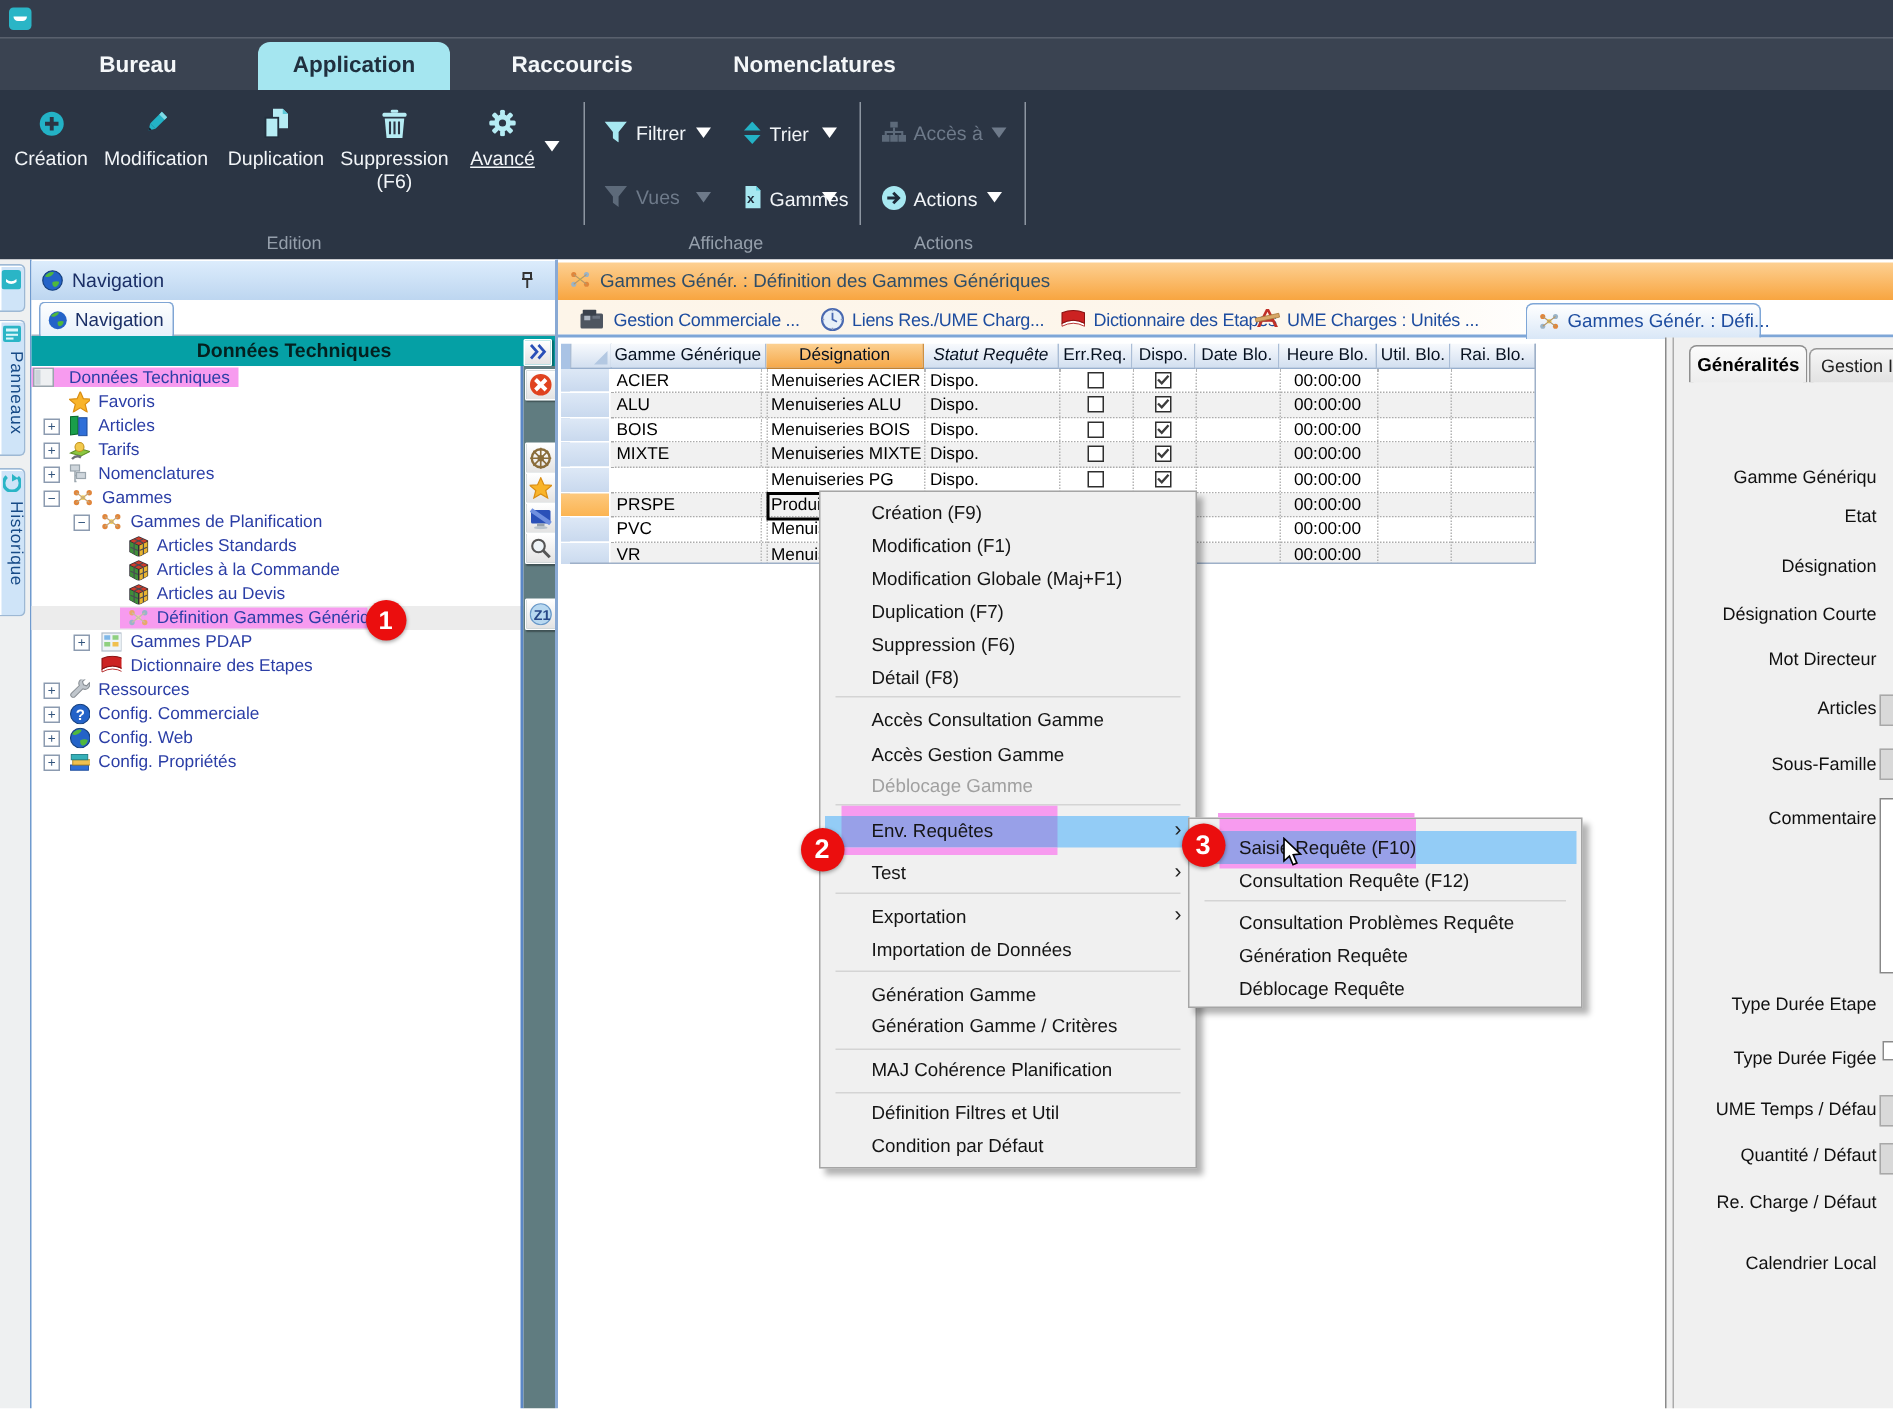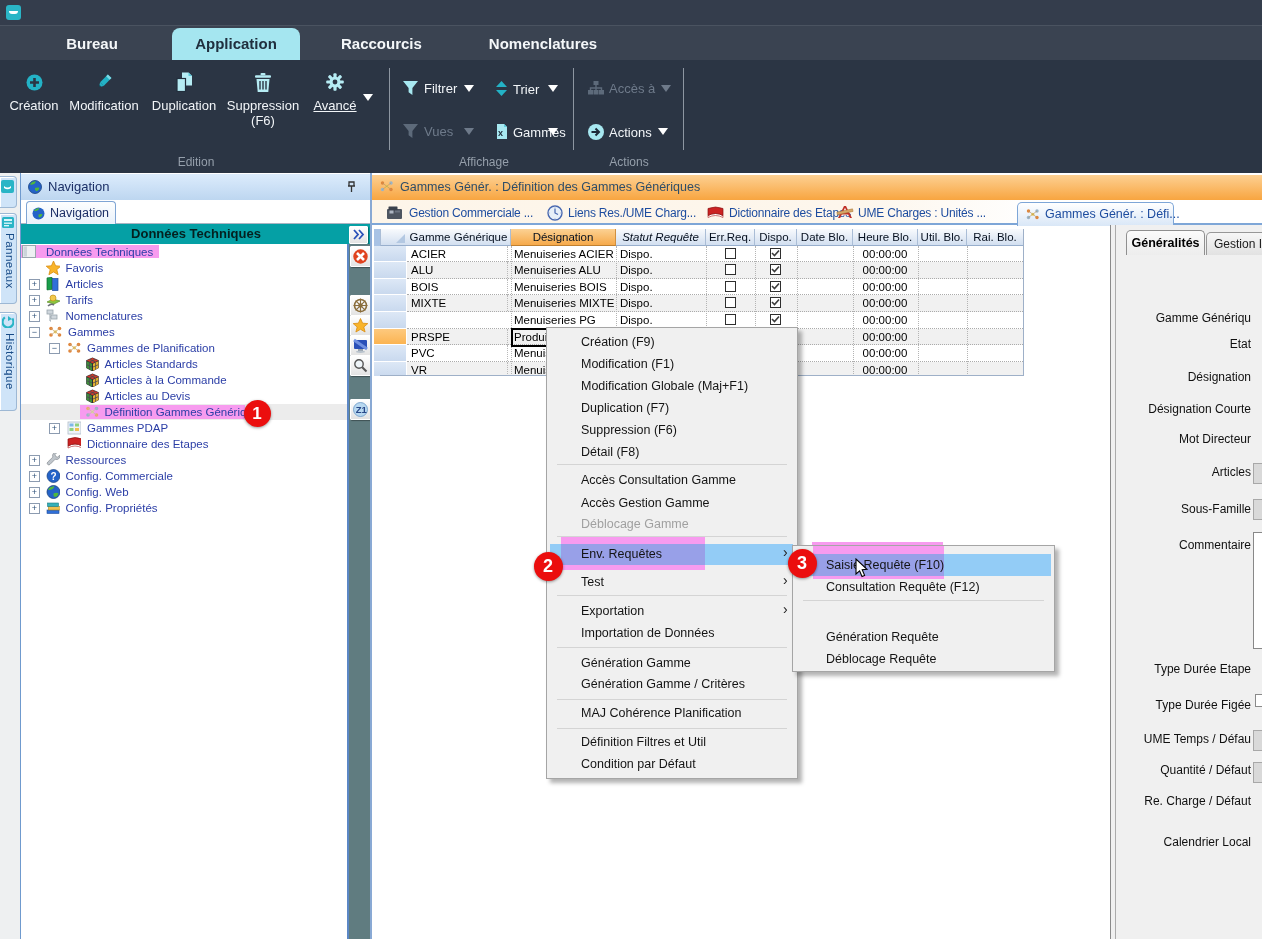--- a/index.html
+++ b/index.html
@@ -613,20 +613,21 @@
 </div>
 
 <div class="ab menu" style="left:792px;top:545px;width:261px;height:125px;">
 <div class="ab hl" style="left:3px;top:8px;width:255px;height:22px;"></div>
 <div class="ab pk" style="left:20px;top:0px;width:131px;height:8px;"></div>
 <div class="ab pkb" style="left:20px;top:8px;width:131px;height:22px;"></div>
 <div class="ab pk" style="left:20px;top:30px;width:131px;height:3px;"></div>
 <div class="ab mi" style="top:7.5px;"><span style="margin-left:32px">Saisie Requête (F10)</span></div>
 <div class="ab mi" style="top:29.5px;"><span style="margin-left:32px">Consultation Requête (F12)</span></div>
 <div class="ab msep" style="top:54px;width:241px;"></div>
+<div class="ab mi" style="top:58px;"><span style="margin-left:32px">Consultation Problèmes Requête</span></div>
 <div class="ab mi" style="top:80px;"><span style="margin-left:32px">Génération Requête</span></div>
 <div class="ab mi" style="top:102px;"><span style="margin-left:32px">Déblocage Requête</span></div>
 </div>
 
 <div class="ab pk" style="left:812px;top:542px;width:131px;height:3px;"></div>
 
 <div class="ab badge" style="left:533.5px;top:551.5px;">2</div>
 <div class="ab badge" style="left:787.5px;top:548.5px;">3</div>
 
 <svg class="ab" style="left:855px;top:558px;" width="14" height="21">

